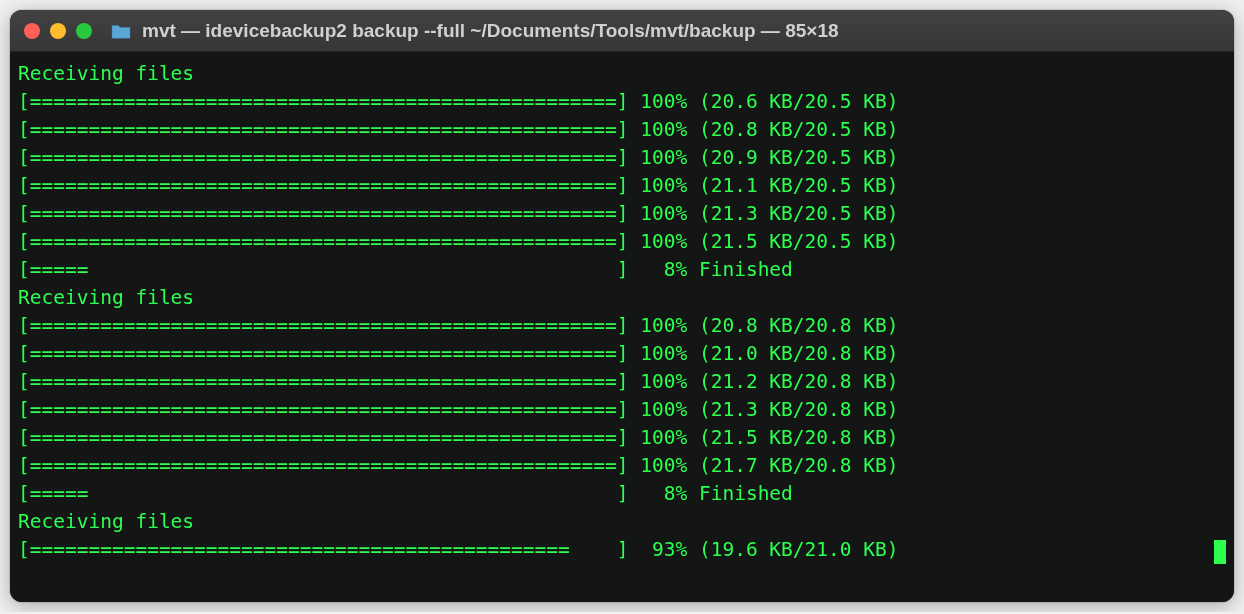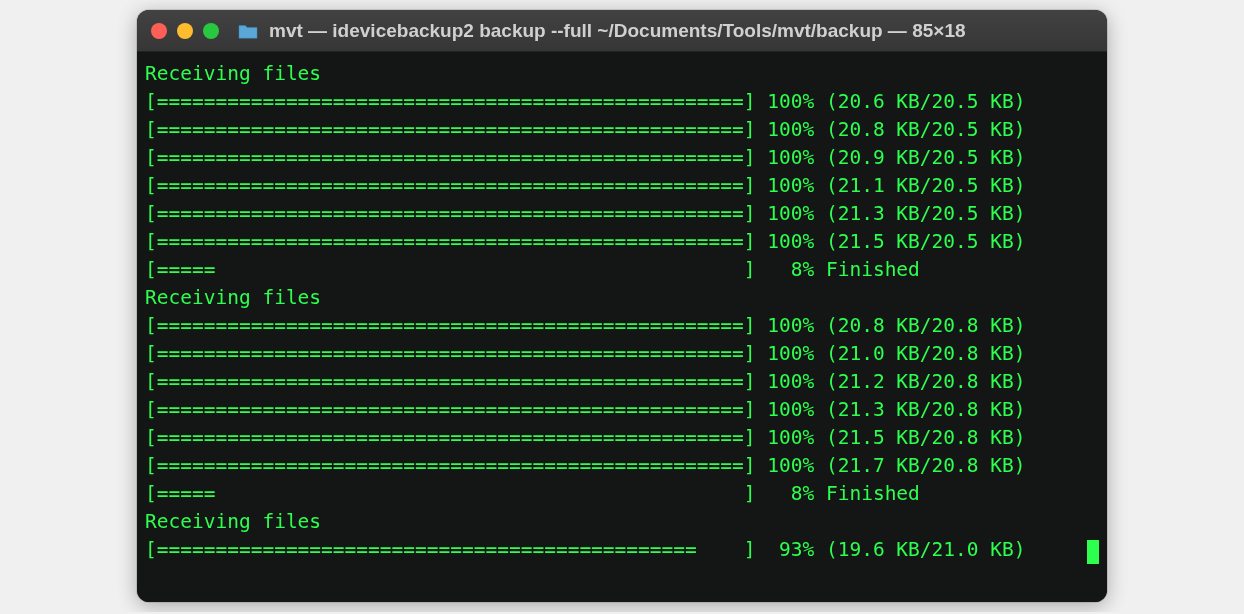--- a/index.html
+++ b/index.html
@@ -9,21 +9,21 @@
     }
     body {
       background: #f0f0f0;
       font-family: -apple-system, BlinkMacSystemFont, sans-serif;
       display: flex;
       justify-content: center;
       align-items: flex-start;
       padding: 10px;
     }
     .terminal-window {
-      width: 970px;
+      width: 1224px;
       background: #1a1a1a;
       border-radius: 12px;
       overflow: hidden;
       box-shadow: 0 4px 20px rgba(0,0,0,0.3), 0 0 0 1px rgba(0,0,0,0.1);
     }
     .titlebar {
       background: #3a3a3a;
       background: linear-gradient(to bottom, #424242, #363636);
       height: 42px;
       display: flex;

